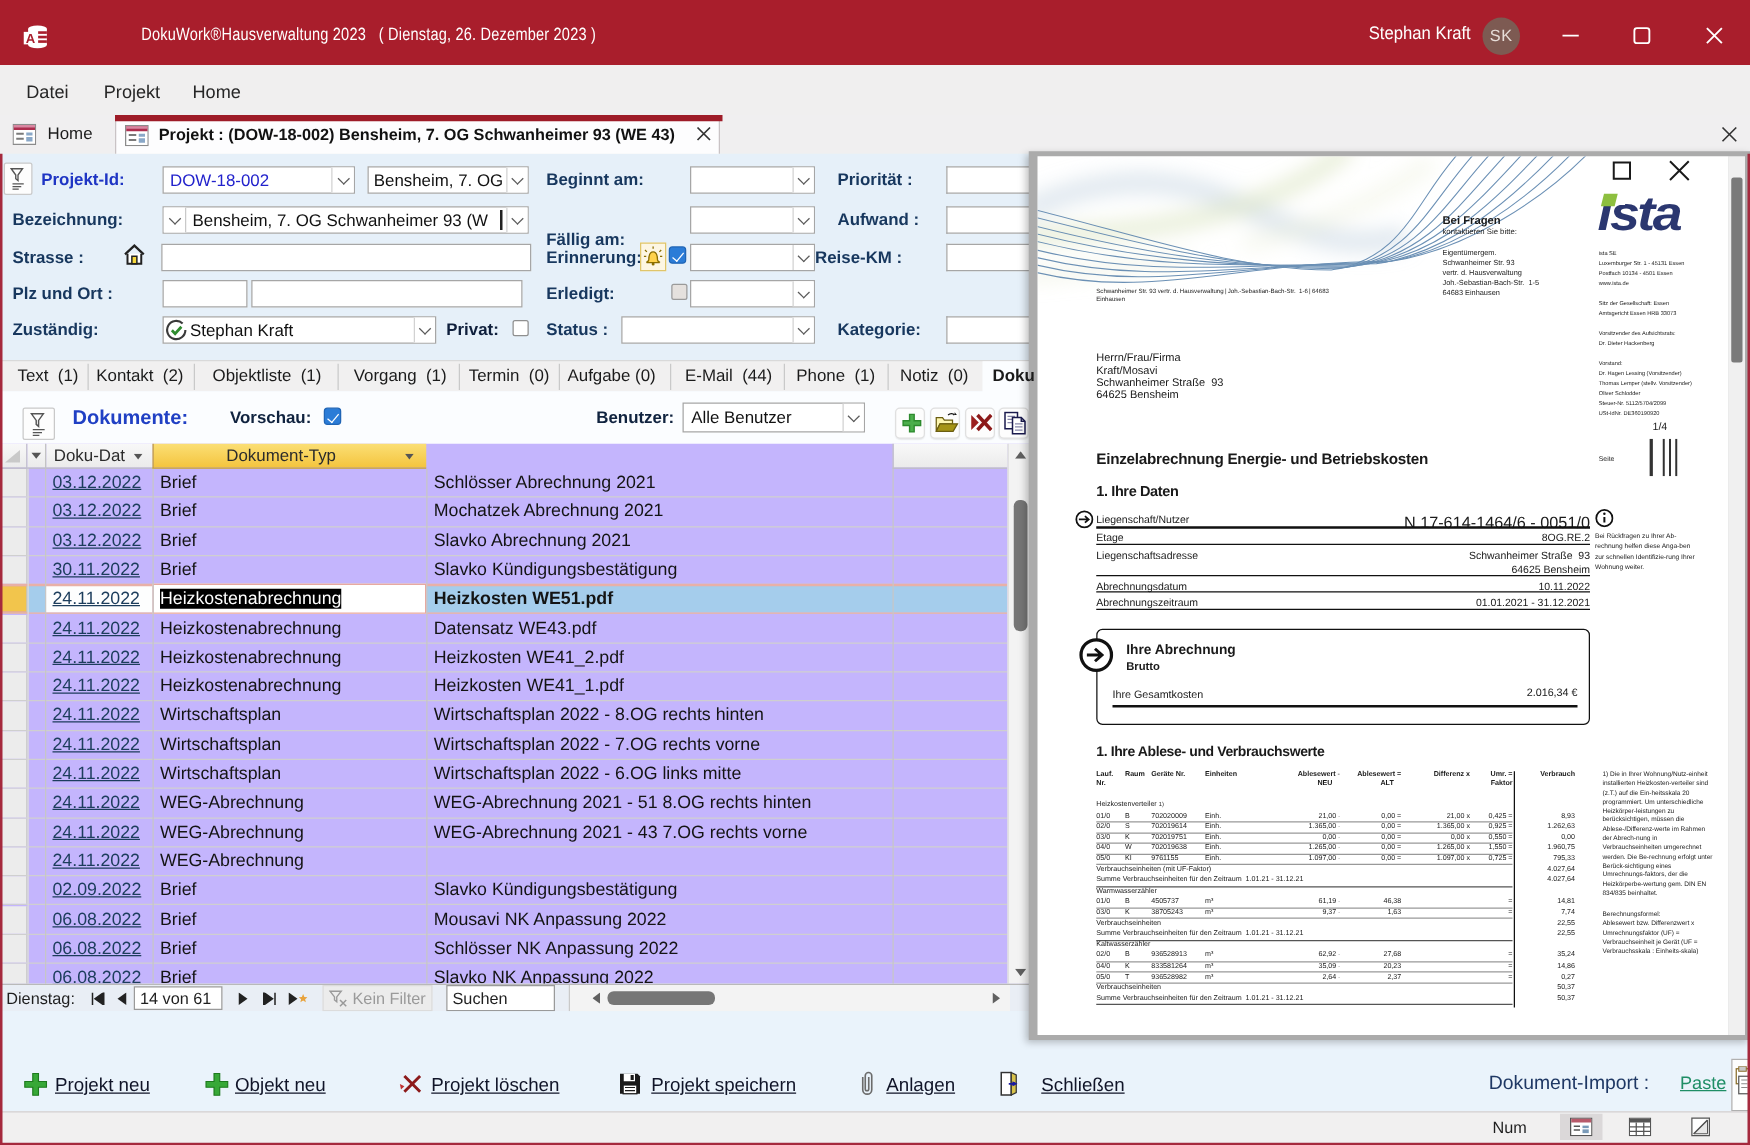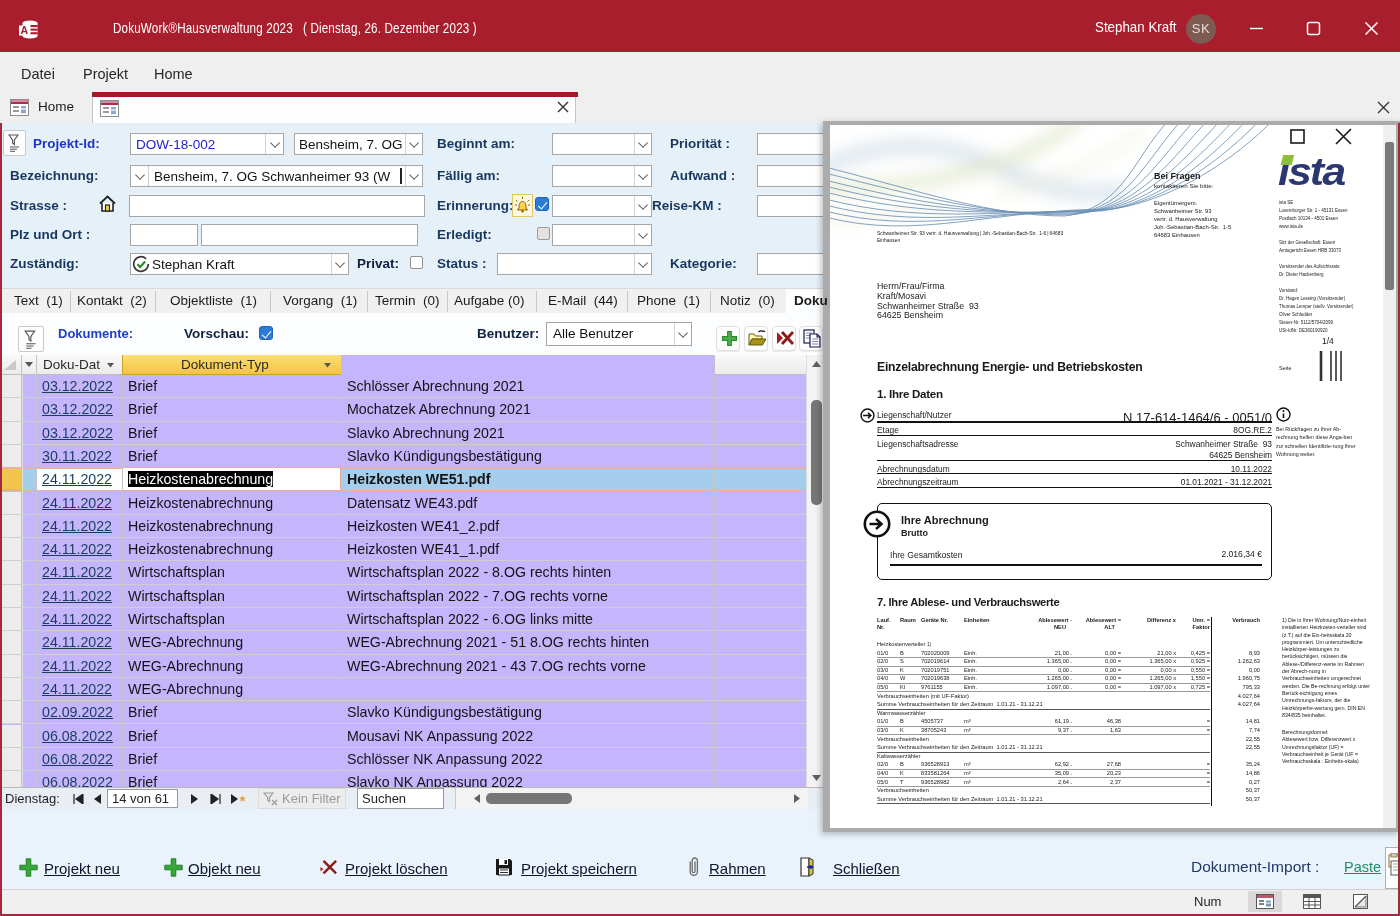--- a/index.html
+++ b/index.html
@@ -30,21 +30,21 @@
 .cb{width:13px;height:13px;background:#fff;border:1px solid #8f8f8f;border-radius:2px}
 .cbc{width:14px;height:14px;background:#2b7cd7;border:1px solid #2065b5;border-radius:3px}
 .cbc::after{content:"";position:absolute;left:4px;top:1.5px;width:4px;height:8px;border-right:1.7px solid #fff;border-bottom:1.7px solid #fff;transform:rotate(40deg)}
 .cbg{width:13px;height:13px;background:#e5e1de;border:1px solid #9a9a9a;border-radius:2px}
 
 #subtabs{left:0;top:288px;width:1400px;height:25px;background:#f1f0f0;border-top:1px solid #d9d9d9;font-size:13.5px;color:#1b1b1b}
 #subtabs span{position:absolute;top:4px}
 .tsep{position:absolute;top:2px;width:1px;height:21px;background:#c9c9c9}
 
 #docpanel{left:0;top:313px;width:830px;height:478px;background:#fbfdff}
-.blul{color:#2040c4;font-weight:bold;font-size:13px}
+.blul{color:#2040c4;font-weight:bold;font-size:16px}
 .tbox{width:24px;height:25px;background:#fdfdfd;border:1px solid #e0e0e0;border-radius:4px;box-shadow:0 1px 1px rgba(0,0,0,.08)}
 
 #tbl{left:0;top:355px;width:825px;height:432px;background:#c4b5fd}
 .hdr{background:linear-gradient(180deg,#f8f8f8,#ebebeb);border-bottom:1px solid #bdbdbd;color:#2b2b2b;font-size:13.5px}
 .row{position:absolute;left:0;width:806px;height:23.3px;border-bottom:1px solid #cfcfcf;font-size:14.2px;color:#141414}
 .row span{position:absolute;top:3px;white-space:nowrap}
 .date{color:#1c3d5c;text-decoration:underline}
 .cline{position:absolute;width:1px;background:#c6c6c6}
 
 #navbar{left:0;top:787px;width:830px;height:22px;background:#e9eef5;border-top:1px solid #b9b9b9;font-size:13px;color:#1f1f1f}
@@ -109,20 +109,21 @@
 <div class="abs" id="activetab">
   <div class="redbar"></div>
   <svg class="tabico abs" style="left:7px;top:8px" viewBox="0 0 19 17">
       <rect x=".5" y=".5" width="18" height="16" fill="#fff" stroke="#8b8b8b"></rect>
       <rect x="1" y="1" width="17" height="4" fill="#ad2d4e"></rect>
       <rect x="1" y="1" width="17" height="2" fill="#d888a2"></rect>
       <path d="M3 8h6M3 12h6" stroke="#7a7a7a" stroke-width="1.6"></path>
       <rect x="11" y="7" width="5" height="2.4" fill="#8aa8c8"></rect>
       <rect x="11" y="10.6" width="5" height="3.6" fill="#8aa8c8"></rect>
     </svg>
+  <span class="abs" style="left:34px;top:8px;font-size:13px;font-weight:bold;color:#111">Projekt : (DOW-18-002) Bensheim, 7. OG Schwanheimer 93 (WE 43)</span>
   <svg class="abs" style="left:464px;top:9px" width="12" height="12">
       <path d="M1 1l10 10M11 1L1 11" stroke="#333" stroke-width="1.4"></path>
     </svg>
 </div>
 <svg class="abs" style="left:1377px;top:101px" width="13" height="13">
     <path d="M1 1l11 11M12 1L1 12" stroke="#333" stroke-width="1.3"></path>
   </svg>
 
 <div class="abs redl" style="left:0;top:123px;height:793px"></div>
 <div class="abs redl" style="left:1398px;top:123px;height:793px"></div>
@@ -148,21 +149,21 @@
   <div class="abs dd" style="left:634px;top:134px;width:17px;height:20px"></div>
   <span class="abs lbl" style="left:670px;top:136px">Priorität :</span>
   <div class="abs inp" style="left:757px;top:133px;width:73px;height:22px;border-right:none"></div>
 
   <span class="abs lbl" style="left:10px;top:168px">Bezeichnung:</span>
   <div class="abs inp" style="left:130px;top:165px;width:293px;height:22px"></div>
   <div class="abs dd" style="left:131px;top:166px;width:18px;height:20px;border-left:none;border-right:1px solid #c9c9c9"></div>
   <span class="abs" style="left:154px;top:169px;font-size:13.5px;color:#111">Bensheim, 7. OG Schwanheimer 93 (W</span>
     <div class="abs" style="left:400px;top:168px;width:1.5px;height:16px;background:#222"></div>
   <div class="abs dd" style="left:405px;top:166px;width:17px;height:20px"></div>
-  <span class="abs lbl" style="left:437px;top:168px">Fällig am:</span>
+  <span class="abs lbl" style="left:437px;top:184px">Fällig am:</span>
   <div class="abs inp" style="left:552px;top:165px;width:100px;height:22px"></div>
   <div class="abs dd" style="left:634px;top:166px;width:17px;height:20px"></div>
   <span class="abs lbl" style="left:670px;top:168px">Aufwand :</span>
   <div class="abs inp" style="left:757px;top:165px;width:73px;height:22px;border-right:none"></div>
 
   <span class="abs lbl" style="left:10px;top:198px">Strasse :</span>
   <svg class="abs" style="left:99px;top:195px" width="17" height="18" viewBox="0 0 17 18">
       <path d="M1 8.5L8.5 1.5L16 8.5" fill="none" stroke="#222" stroke-width="1.8"></path>
       <path d="M3 8v8h11V8" fill="#fff" stroke="#222" stroke-width="1.6"></path>
       <rect x="6.5" y="10" width="4" height="6" fill="#f5d83c" stroke="#222" stroke-width="1.2"></rect>
@@ -492,21 +493,21 @@
       <path d="M1 1h14l2 2v14H1z" fill="#1a1a1a"></path>
       <rect x="4" y="1" width="9" height="6" fill="#fff"></rect>
       <rect x="9.5" y="2" width="2.5" height="4" fill="#1a1a1a"></rect>
       <rect x="3.5" y="10" width="11" height="7" fill="#fff" stroke="#1a1a1a"></rect>
       <path d="M5 12h8M5 14.5h8" stroke="#1a1a1a" stroke-width=".9"></path>
     </svg>
   <span class="abs blink" style="left:521px;top:51px">Projekt speichern</span>
   <svg class="abs" style="left:688px;top:47px" width="12" height="22" viewBox="0 0 12 22">
       <path d="M2.2 5.5v10.2a3.6 3.6 0 0 0 7.2 0V4.6a2.6 2.6 0 0 0-5.2 0v10.6a1.4 1.4 0 0 0 2.8 0V5.5" fill="none" stroke="#6b6b6b" stroke-width="1.3"></path>
     </svg>
-  <span class="abs blink" style="left:709px;top:51px">Rahmen</span>
+  <span class="abs blink" style="left:709px;top:51px">Anlagen</span>
   <svg class="abs" style="left:799px;top:48px" width="16" height="20" viewBox="0 0 16 20">
       <path d="M2 1h8v18H2z" fill="#fff" stroke="#333" stroke-width="1.2"></path>
       <path d="M10 1l4 2v14l-4 2z" fill="#d8c24a" stroke="#333" stroke-width="1"></path>
       <path d="M11 8l4 2-4 2v-1.3H8v-1.4h3z" fill="#1a1aa0"></path>
       <circle cx="12" cy="10" r="1.4" fill="#1a1aa0"></circle>
     </svg>
   <span class="abs blink" style="left:833px;top:51px">Schließen</span>
   <span class="abs" style="left:1191px;top:49px;font-size:15.5px;color:#1f3864">Dokument-Import :</span>
   <span class="abs" style="left:1344px;top:50px;font-size:14.5px;color:#1f8e66;text-decoration:underline">Paste</span>
   <div class="abs" style="left:1385px;top:38px;width:15px;height:42px;background:#fdfdfd;border:1px solid #b0b0b0"></div>
@@ -620,21 +621,21 @@
 <circle-holder></circle-holder>
 <svg style="position:absolute;left:33px;top:385px" width="28" height="28" viewBox="0 0 28 28">
         <circle cx="14" cy="14" r="12.2" fill="#fff" stroke="#111" stroke-width="2.6"></circle>
         <path d="M6.5 14h12M13 9l5.6 5-5.6 5" fill="none" stroke="#111" stroke-width="2.4"></path>
       </svg>
 <div class="pt" style="left:71px;top:389px;font-size:11px;font-weight:bold">Ihre Abrechnung</div>
 <div class="pt" style="left:71px;top:403px;font-size:9px;font-weight:bold">Brutto</div>
 <div class="pt" style="left:60px;top:425px;font-size:8.6px">Ihre Gesamtkosten</div>
 <div class="pt" style="left:232px;top:424px;width:200px;font-size:8.6px;text-align:right">2.016,34 €</div>
 <div style="position:absolute;left:60px;top:439px;width:372px;height:1.8px;background:#111"></div>
-<div class="pt" style="left:47px;top:471px;font-size:11.2px;font-weight:bold;letter-spacing:-.3px">7. Ihre Ablese- und Verbrauchswerte</div>
+<div class="pt" style="left:47px;top:471px;font-size:11.2px;font-weight:bold;letter-spacing:-.3px">1. Ihre Ablese- und Verbrauchswerte</div>
 <div class="pt" style="left:47px;top:492px;font-size:5.7px;font-weight:bold">Lauf.</div>
 <div class="pt" style="left:47px;top:499.4px;font-size:5.7px;font-weight:bold">Nr.</div>
 <div class="pt" style="left:70px;top:492px;font-size:5.7px;font-weight:bold">Raum</div>
 <div class="pt" style="left:91px;top:492px;font-size:5.7px;font-weight:bold">Geräte Nr.</div>
 <div class="pt" style="left:134px;top:492px;font-size:5.7px;font-weight:bold">Einheiten</div>
 <div class="pt" style="left:190px;top:492px;font-size:5.7px;font-weight:bold;width:52px;text-align:right">Ablesewert <span style="font-weight:normal">-</span></div>
 <div class="pt" style="left:190px;top:499.4px;font-size:5.7px;font-weight:bold;width:46px;text-align:right">NEU</div>
 <div class="pt" style="left:239px;top:492px;font-size:5.7px;font-weight:bold;width:52px;text-align:right">Ablesewert =</div>
 <div class="pt" style="left:239px;top:499.4px;font-size:5.7px;font-weight:bold;width:46px;text-align:right">ALT</div>
 <div class="pt" style="left:292px;top:492px;font-size:5.7px;font-weight:bold;width:54px;text-align:right">Differenz x</div>

